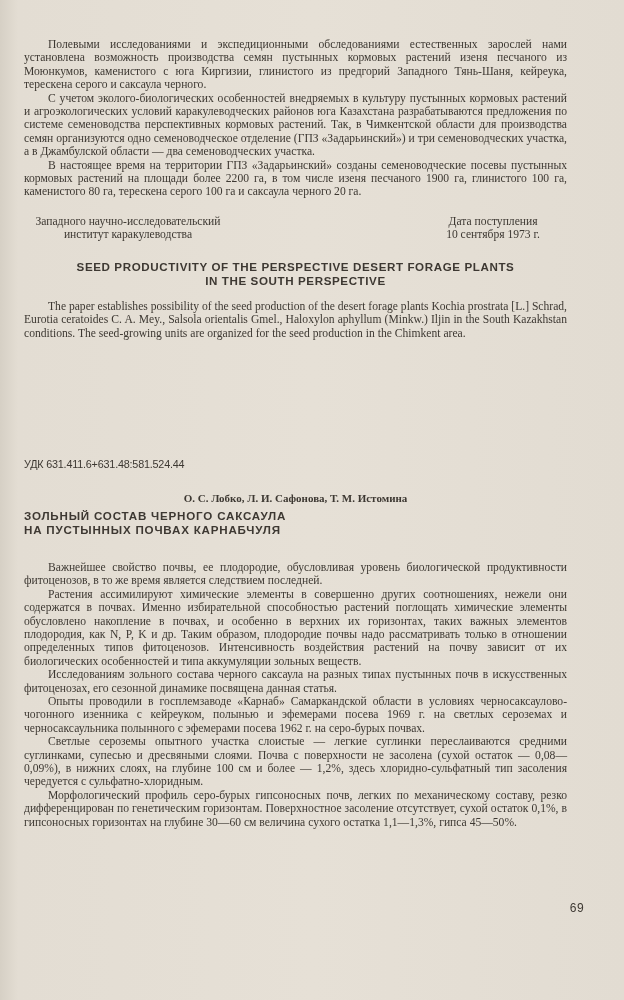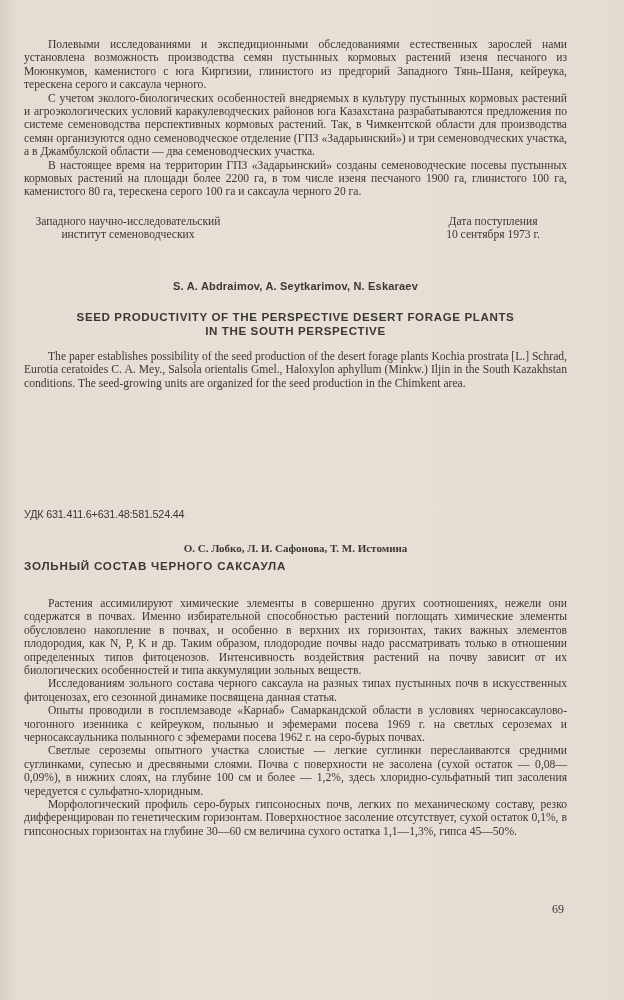--- a/index.html
+++ b/index.html
@@ -92,64 +92,65 @@
       font-size: 11.6px;
       line-height: 14px;
       margin-top: 5px;
       letter-spacing: 0.8px;
     }
     .body-ru {
       margin-top: 24px;
     }
     .pagenum {
       position: absolute;
-      right: 60px;
+      right: 40px;
       top: 902px;
       font-size: 12px;
-      font-family: Liberation Serif, serif;
+      font-family: Liberation Mono, monospace;
     }
   </style>
 </head>
 <body>
 
 <div class="page">
 
   <div class="block1">
     <p class="indent">Полевыми исследованиями и экспедиционными обследованиями естественных зарослей нами установлена возможность производства семян пустынных кормовых растений изеня песчаного из Моюнкумов, каменистого с юга Киргизии, глинистого из предгорий Западного Тянь-Шаня, кейреука, терескена серого и саксаула черного.</p>
     <p class="indent">С учетом эколого-биологических особенностей внедряемых в культуру пустынных кормовых растений и агроэкологических условий каракулеводческих районов юга Казахстана разрабатываются предложения по системе семеноводства перспективных кормовых растений. Так, в Чимкентской области для производства семян организуются одно семеноводческое отделение (ГПЗ «Задарьинский») и три семеноводческих участка, а в Джамбулской области — два семеноводческих участка.</p>
     <p class="indent">В настоящее время на территории ГПЗ «Задарьинский» созданы семеноводческие посевы пустынных кормовых растений на площади более 2200 га, в том числе изеня песчаного 1900 га, глинистого 100 га, каменистого 80 га, терескена серого 100 га и саксаула черного 20 га.</p>
   </div>
 
   <div class="affil">
     <div class="left">
       <div>Западного научно-исследовательский</div>
-      <div>институт семеноводческих</div>
+      <div>институт каракулеводства</div>
     </div>
     <div class="right">
       <div>Дата поступления</div>
       <div>10 сентября 1973 г.</div>
     </div>
   </div>
 
   <div>
-    <div class="authors-en">S. A. Abdraimov, A. Seytkarimov, N. Eskaraev</div>
     <div class="title-en">
       <div>SEED PRODUCTIVITY OF THE PERSPECTIVE DESERT FORAGE PLANTS</div>
       <div>IN THE SOUTH PERSPECTIVE</div>
     </div>
     <p class="indent abstract-en">The paper establishes possibility of the seed production of the desert forage plants Kochia prostrata [L.] Schrad, Eurotia ceratoides C. A. Mey., Salsola orientalis Gmel., Haloxylon aphyllum (Minkw.) Iljin in the South Kazakhstan conditions. The seed-growing units are organized for the seed production in the Chimkent area.</p>
   </div>
 
   <div>
     <div class="udc">УДК 631.411.6+631.48:581.524.44</div>
     <div class="authors-ru">О. С. Лобко, Л. И. Сафонова, Т. М. Истомина</div>
     <div class="title-ru">
       <div>ЗОЛЬНЫЙ СОСТАВ ЧЕРНОГО САКСАУЛА</div>
+      <div>НА ПУСТЫННЫХ ПОЧВАХ КАРНАБЧУЛЯ</div>
     </div>
     <div class="body-ru">
+      <p class="indent">Важнейшее свойство почвы, ее плодородие, обусловливая уровень биологической продуктивности фитоценозов, в то же время является следствием последней.</p>
       <p class="indent">Растения ассимилируют химические элементы в совершенно других соотношениях, нежели они содержатся в почвах. Именно избирательной способностью растений поглощать химические элементы обусловлено накопление в почвах, и особенно в верхних их горизонтах, таких важных элементов плодородия, как N, P, K и др. Таким образом, плодородие почвы надо рассматривать только в отношении определенных типов фитоценозов. Интенсивность воздействия растений на почву зависит от их биологических особенностей и типа аккумуляции зольных веществ.</p>
       <p class="indent">Исследованиям зольного состава черного саксаула на разных типах пустынных почв в искусственных фитоценозах, его сезонной динамике посвящена данная статья.</p>
       <p class="indent">Опыты проводили в госплемзаводе «Карнаб» Самаркандской области в условиях черносаксаулово-чогонного изенника с кейреуком, полынью и эфемерами посева 1969 г. на светлых сероземах и черносаксаульника полынного с эфемерами посева 1962 г. на серо-бурых почвах.</p>
       <p class="indent">Светлые сероземы опытного участка слоистые — легкие суглинки переслаиваются средними суглинками, супесью и дресвяными слоями. Почва с поверхности не засолена (сухой остаток — 0,08—0,09%), в нижних слоях, на глубине 100 см и более — 1,2%, здесь хлоридно-сульфатный тип засоления чередуется с сульфатно-хлоридным.</p>
       <p class="indent">Морфологический профиль серо-бурых гипсоносных почв, легких по механическому составу, резко дифференцирован по генетическим горизонтам. Поверхностное засоление отсутствует, сухой остаток 0,1%, в гипсоносных горизонтах на глубине 30—60 см величина сухого остатка 1,1—1,3%, гипса 45—50%.</p>
     </div>
   </div>
 </div>
 
 <div class="pagenum">69</div>

